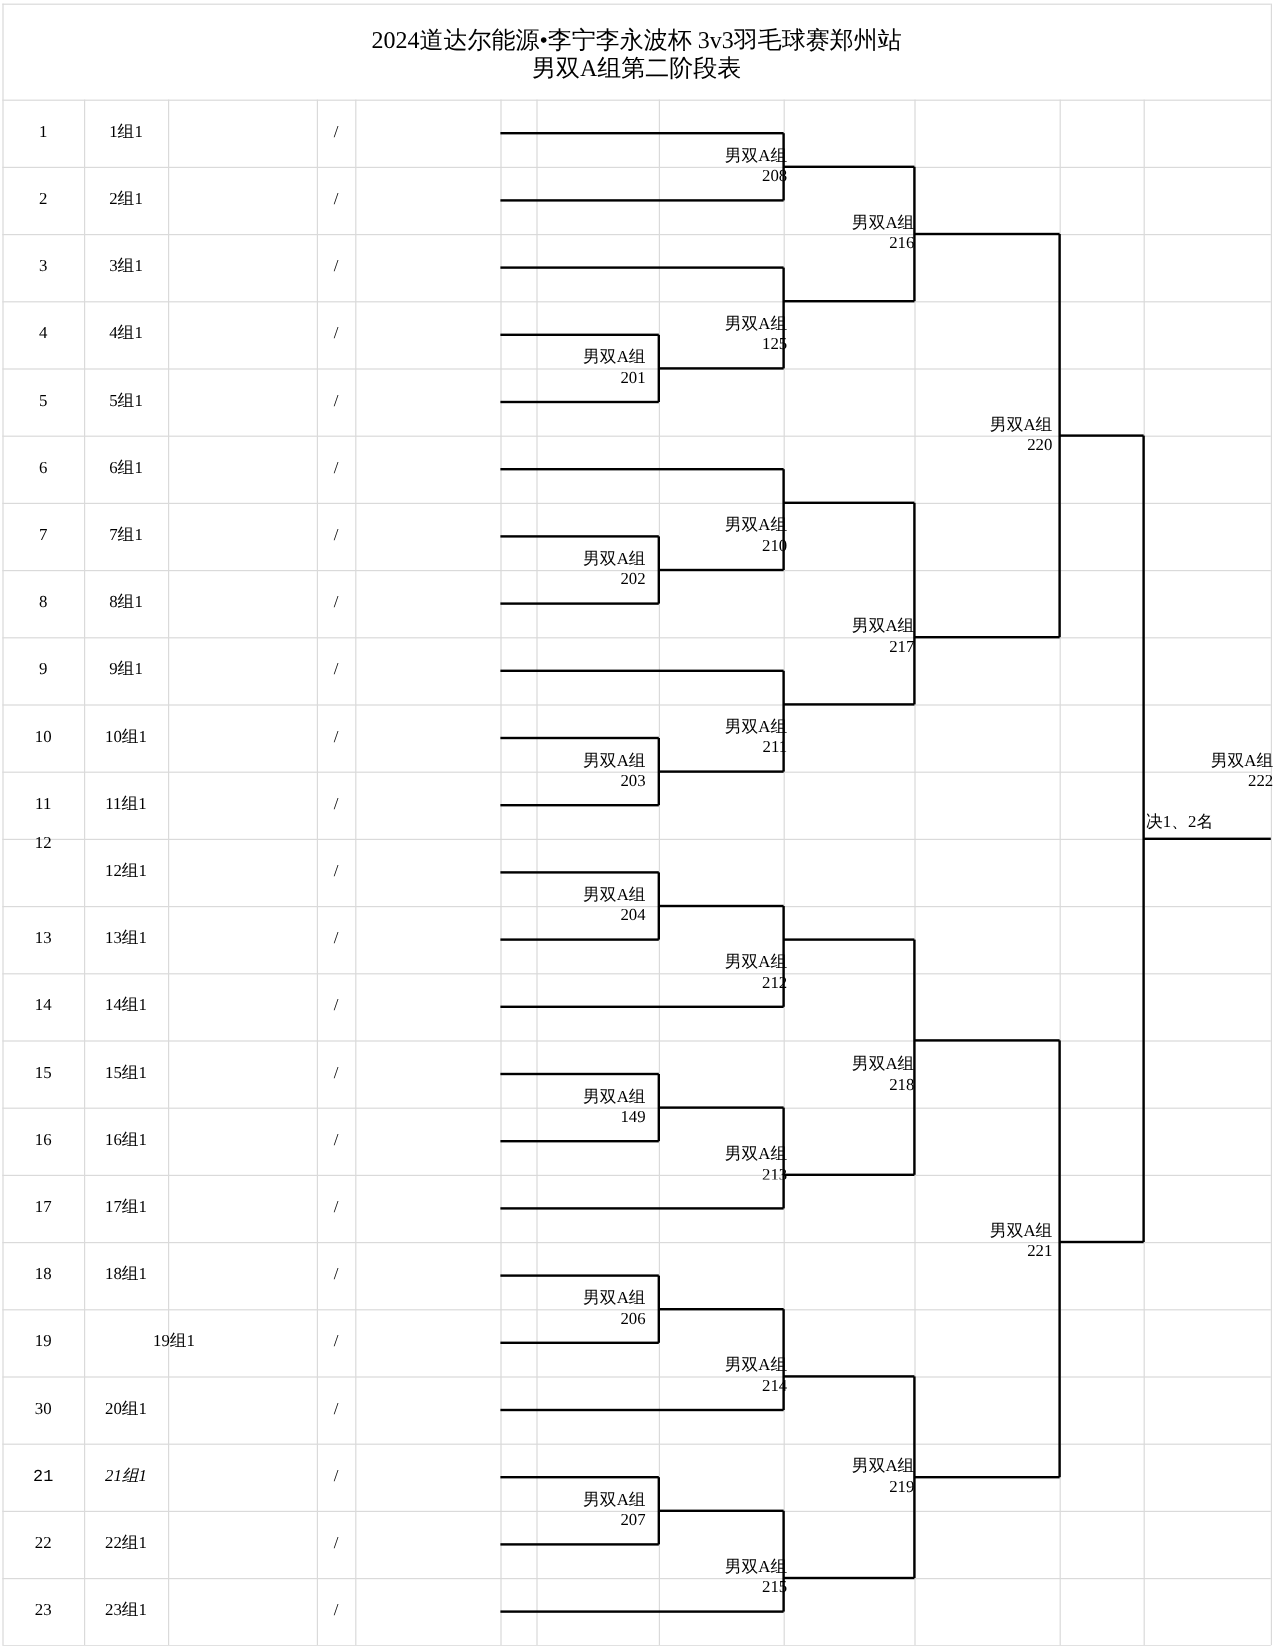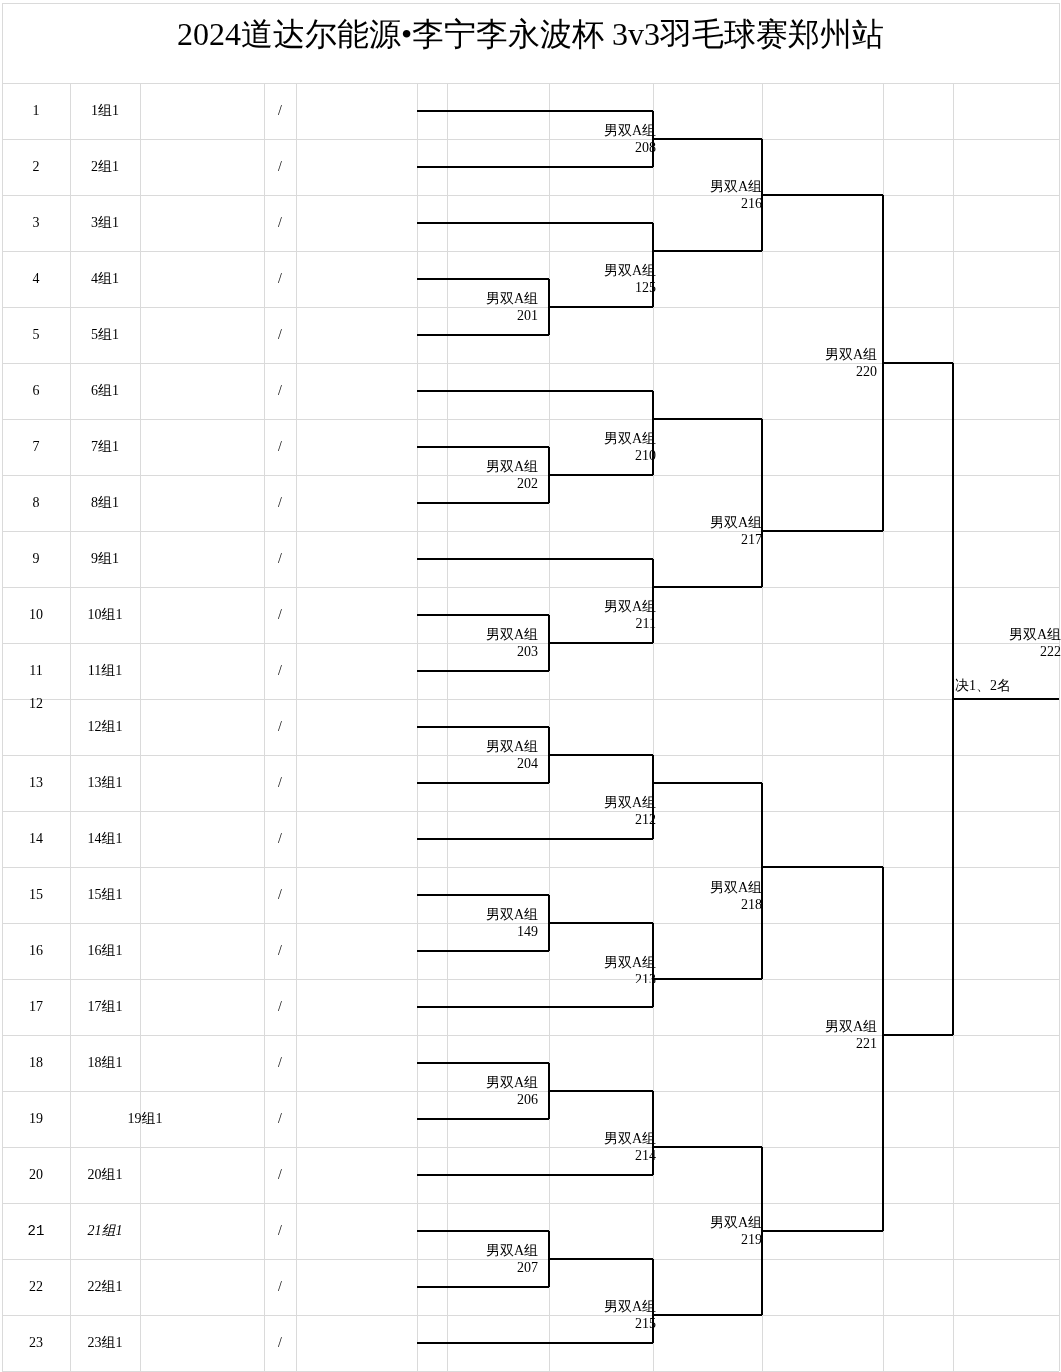--- a/index.html
+++ b/index.html
@@ -7,21 +7,21 @@
     position:relative;
     width:1061px;height:1372px;
     background:#ffffff;
     font-family:"Liberation Serif","DejaVu Serif",serif;
     color:#000;
     overflow:hidden;
   }
   .gl{position:absolute;background:#dadada;}
   .bl{position:absolute;background:#000000;}
   .title-line{position:absolute;left:2px;width:1057px;text-align:center;white-space:nowrap;}
-  #title1{top:19px;height:30px;line-height:30px;font-size:32px;}
+  #title1{top:19px;height:30px;line-height:30px;font-size:20px;}
   #title2{top:46px;height:22px;line-height:22px;font-size:20px;}
   .cell{position:absolute;text-align:center;font-size:14px;overflow:hidden;}
   .mlabel{position:absolute;width:110px;text-align:right;font-size:14px;line-height:17px;overflow:hidden;}
   .fnote{position:absolute;font-size:14px;line-height:18px;white-space:nowrap;}
 </style>
 </head>
 <body>
 
 <div id="stage">
   <div id="gridlayer">
@@ -127,20 +127,21 @@
       <div class="bl" style="left: 761.25px; top: 1147px; width: 1.5px; height: 168px;"></div>
       <div class="bl" style="left: 762px; top: 1230.25px; width: 121px; height: 1.5px;"></div>
       <div class="bl" style="left: 882.25px; top: 195px; width: 1.5px; height: 336px;"></div>
       <div class="bl" style="left: 883px; top: 362.25px; width: 70px; height: 1.5px;"></div>
       <div class="bl" style="left: 882.25px; top: 867px; width: 1.5px; height: 364px;"></div>
       <div class="bl" style="left: 883px; top: 1034.25px; width: 70px; height: 1.5px;"></div>
       <div class="bl" style="left: 952.25px; top: 363px; width: 1.5px; height: 672px;"></div>
       <div class="bl" style="left: 953px; top: 698.25px; width: 106px; height: 1.5px;"></div>
     </div>
   <div class="title-line" id="title1">2024道达尔能源•李宁李永波杯 3v3羽毛球赛郑州站</div>
+  <div class="title-line" id="title2">男双A组第二阶段表</div>
   <div id="rowslayer">
       <div class="cell" style="left: 2px; top: 83px; width: 68px; height: 56px; line-height: 56px;">1</div>
       <div class="cell" style="left: 70px; top: 83px; width: 70px; height: 56px; line-height: 56px;">1组1</div>
       <div class="cell" style="left: 264px; top: 83px; width: 32px; height: 56px; line-height: 56px;">/</div>
       <div class="cell" style="left: 2px; top: 139px; width: 68px; height: 56px; line-height: 56px;">2</div>
       <div class="cell" style="left: 70px; top: 139px; width: 70px; height: 56px; line-height: 56px;">2组1</div>
       <div class="cell" style="left: 264px; top: 139px; width: 32px; height: 56px; line-height: 56px;">/</div>
       <div class="cell" style="left: 2px; top: 195px; width: 68px; height: 56px; line-height: 56px;">3</div>
       <div class="cell" style="left: 70px; top: 195px; width: 70px; height: 56px; line-height: 56px;">3组1</div>
       <div class="cell" style="left: 264px; top: 195px; width: 32px; height: 56px; line-height: 56px;">/</div>
@@ -185,21 +186,21 @@
       <div class="cell" style="left: 264px; top: 923px; width: 32px; height: 56px; line-height: 56px;">/</div>
       <div class="cell" style="left: 2px; top: 979px; width: 68px; height: 56px; line-height: 56px;">17</div>
       <div class="cell" style="left: 70px; top: 979px; width: 70px; height: 56px; line-height: 56px;">17组1</div>
       <div class="cell" style="left: 264px; top: 979px; width: 32px; height: 56px; line-height: 56px;">/</div>
       <div class="cell" style="left: 2px; top: 1035px; width: 68px; height: 56px; line-height: 56px;">18</div>
       <div class="cell" style="left: 70px; top: 1035px; width: 70px; height: 56px; line-height: 56px;">18组1</div>
       <div class="cell" style="left: 264px; top: 1035px; width: 32px; height: 56px; line-height: 56px;">/</div>
       <div class="cell" style="left: 2px; top: 1091px; width: 68px; height: 56px; line-height: 56px;">19</div>
       <div class="cell" style="left: 70px; top: 1091px; width: 70px; height: 56px; line-height: 56px; padding-left: 40px;">19组1</div>
       <div class="cell" style="left: 264px; top: 1091px; width: 32px; height: 56px; line-height: 56px;">/</div>
-      <div class="cell" style="left: 2px; top: 1147px; width: 68px; height: 56px; line-height: 56px;">20</div>
+      <div class="cell" style="left: 2px; top: 1147px; width: 68px; height: 56px; line-height: 56px;">30</div>
       <div class="cell" style="left: 70px; top: 1147px; width: 70px; height: 56px; line-height: 56px;">20组1</div>
       <div class="cell" style="left: 264px; top: 1147px; width: 32px; height: 56px; line-height: 56px;">/</div>
       <div class="cell" style="left: 2px; top: 1203px; width: 68px; height: 56px; line-height: 56px; font-family: Liberation Mono, monospace;">21</div>
       <div class="cell" style="left: 70px; top: 1203px; width: 70px; height: 56px; line-height: 56px; font-style: italic;">21组1</div>
       <div class="cell" style="left: 264px; top: 1203px; width: 32px; height: 56px; line-height: 56px;">/</div>
       <div class="cell" style="left: 2px; top: 1259px; width: 68px; height: 56px; line-height: 56px;">22</div>
       <div class="cell" style="left: 70px; top: 1259px; width: 70px; height: 56px; line-height: 56px;">22组1</div>
       <div class="cell" style="left: 264px; top: 1259px; width: 32px; height: 56px; line-height: 56px;">/</div>
       <div class="cell" style="left: 2px; top: 1315px; width: 68px; height: 56px; line-height: 56px;">23</div>
       <div class="cell" style="left: 70px; top: 1315px; width: 70px; height: 56px; line-height: 56px;">23组1</div>

